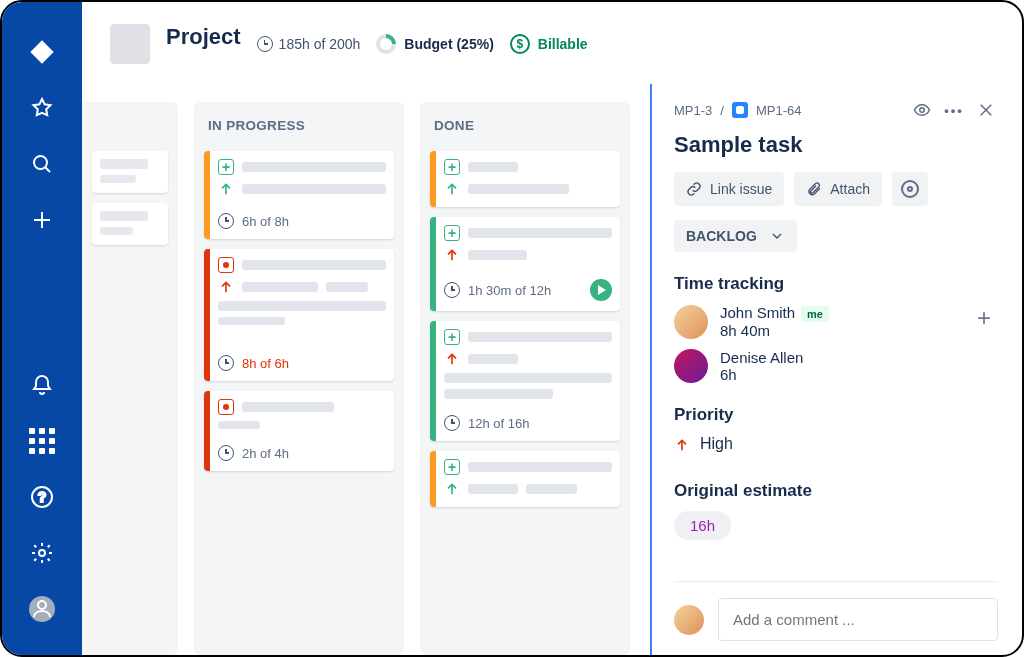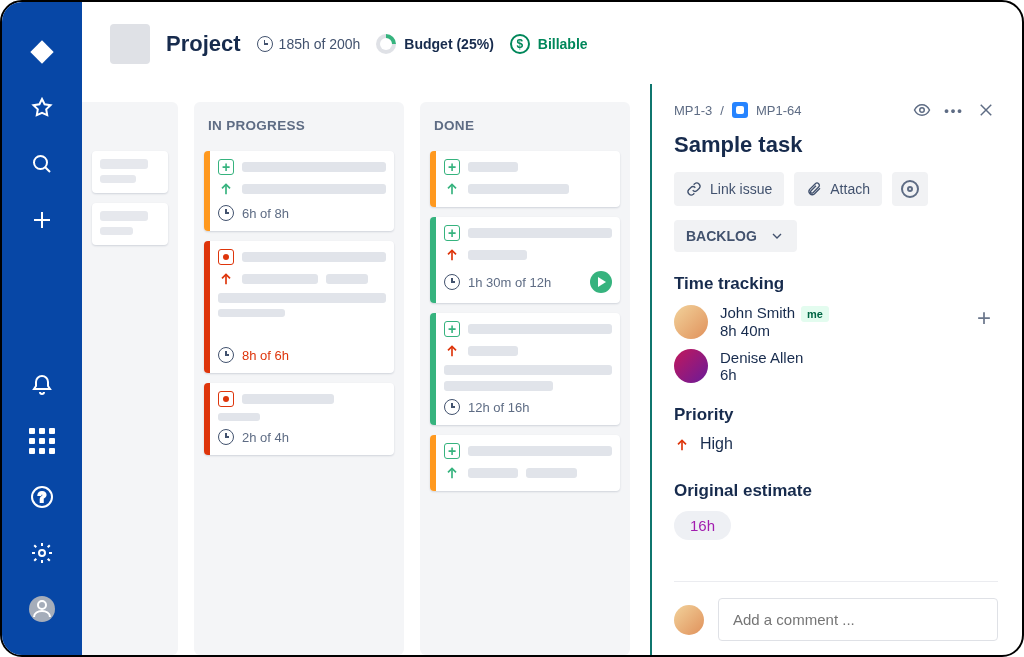--- a/index.html
+++ b/index.html
@@ -12,21 +12,21 @@
   .side-group-bot { margin-top: auto; }
   .side-btn { width: 40px; height: 40px; display: flex; align-items: center; justify-content: center; color: #fff; margin: 8px 0; cursor: pointer; border-radius: 6px; }
   .side-btn svg { width: 24px; height: 24px; stroke: currentColor; fill: none; stroke-width: 2; }
   .side-logo svg { fill: currentColor; stroke: none; width: 28px; height: 28px; }
   .side-apps { display: grid; grid-template-columns: repeat(3,6px); grid-template-rows: repeat(3,6px); gap: 4px; }
   .side-apps span { width: 6px; height: 6px; background: #fff; border-radius: 1px; }
   .side-avatar { width: 26px; height: 26px; background: #a5adba; border-radius: 50%; display:flex;align-items:center;justify-content:center;}
   
   .main { flex: 1; display: flex; flex-direction: column; min-width: 0; }
   
-  .header { display: flex; align-items: center; padding: 22px 28px 20px 28px; gap: 16px; }
+  .header { display: flex; padding: 22px 28px 20px 28px; gap: 16px; }
   .proj-avatar { width: 40px; height: 40px; background: #dfe1e6; border-radius: 4px; }
   .proj-title { font-size: 22px; font-weight: 700; color: #172b4d; }
   .hours-chip { display: flex; align-items: center; gap: 6px; color: #42526e; font-size: 14px; }
   .clock-ico { width:16px;height:16px;border:1.8px solid #42526e;border-radius:50%;position:relative;}
   .clock-ico::before{content:'';position:absolute;top:3px;left:6px;width:1.5px;height:4px;background:#42526e;}
   .clock-ico::after{content:'';position:absolute;top:6px;left:6px;width:4px;height:1.5px;background:#42526e;}
   .budget-chip { display: flex; align-items: center; gap: 8px; color: #172b4d; font-size: 14px; font-weight: 600; }
   .budget-ring { width:20px;height:20px;border-radius:50%;background:conic-gradient(#36b37e 0 25%, #dfe1e6 25% 100%); position:relative;}
   .budget-ring::after{content:'';position:absolute;inset:4px;background:#fff;border-radius:50%;}
   .billable-chip { display:flex;align-items:center;gap:8px;color:#00875a;font-size:14px;font-weight:600;}
@@ -45,27 +45,27 @@
   .s-green{background:#36b37e;}
   .card-body{flex:1;padding:8px 8px 10px;display:flex;flex-direction:column;gap:6px;}
   .row{display:flex;align-items:center;gap:8px;}
   .plus-sq{width:16px;height:16px;border:1.5px solid #36b37e;border-radius:3px;display:flex;align-items:center;justify-content:center;color:#36b37e;font-size:14px;font-weight:700;line-height:1;}
   .rec-sq{width:16px;height:16px;border:1.5px solid #de350b;border-radius:3px;display:flex;align-items:center;justify-content:center;}
   .rec-sq::after{content:'';width:6px;height:6px;background:#de350b;border-radius:50%;}
   .arrow-up{display:inline-flex;align-items:center;}
   .arrow-up svg{width:16px;height:16px;}
   .ph{background:#e1e4ea;border-radius:3px;height:10px;}
   .ph.sm{height:8px;}
-  .time-row{display:flex;align-items:center;gap:8px;margin-top:2px;}
+  .time-row{display:flex;align-items:center;gap:8px;margin-top:10px;}
   .time-txt{font-size:13px;color:#5e6c84;}
   .time-txt.red{color:#de350b;}
   .play-btn{width:22px;height:22px;background:#36b37e;border-radius:50%;display:flex;align-items:center;justify-content:center;margin-left:auto;}
   .play-btn::after{content:'';display:block;width:0;height:0;border-left:8px solid #fff;border-top:5px solid transparent;border-bottom:5px solid transparent;margin-left:2px;}
   
-  .detail{flex:1;border-left:2px solid #0f766e;padding:14px 24px 14px 22px;display:flex;flex-direction:column;min-width:0;}
+  .detail{flex:1;border-left:2px solid #3b82f6;padding:14px 24px 14px 22px;display:flex;flex-direction:column;min-width:0;}
   .detail-top{display:flex;align-items:center;gap:8px;color:#5e6c84;font-size:13px;}
   .issue-ico{width:16px;height:16px;background:#2684ff;border-radius:3px;display:inline-flex;align-items:center;justify-content:center;}
   .issue-ico::after{content:'';width:8px;height:8px;background:#fff;border-radius:2px;}
   .detail-top .spacer{flex:1;}
   .top-ico{width:24px;height:24px;display:flex;align-items:center;justify-content:center;color:#5e6c84;cursor:pointer;}
   .top-ico svg{width:18px;height:18px;stroke:currentColor;fill:none;stroke-width:2;}
   .dots{letter-spacing:2px;font-weight:700;}
   .task-title{font-size:22px;font-weight:700;color:#172b4d;margin:10px 0 14px;}
   .chip-row{display:flex;gap:10px;flex-wrap:wrap;margin-bottom:14px;}
   .chip{background:#f1f2f4;border-radius:4px;padding:8px 12px;display:flex;align-items:center;gap:8px;color:#42526e;font-size:14px;cursor:pointer;}

